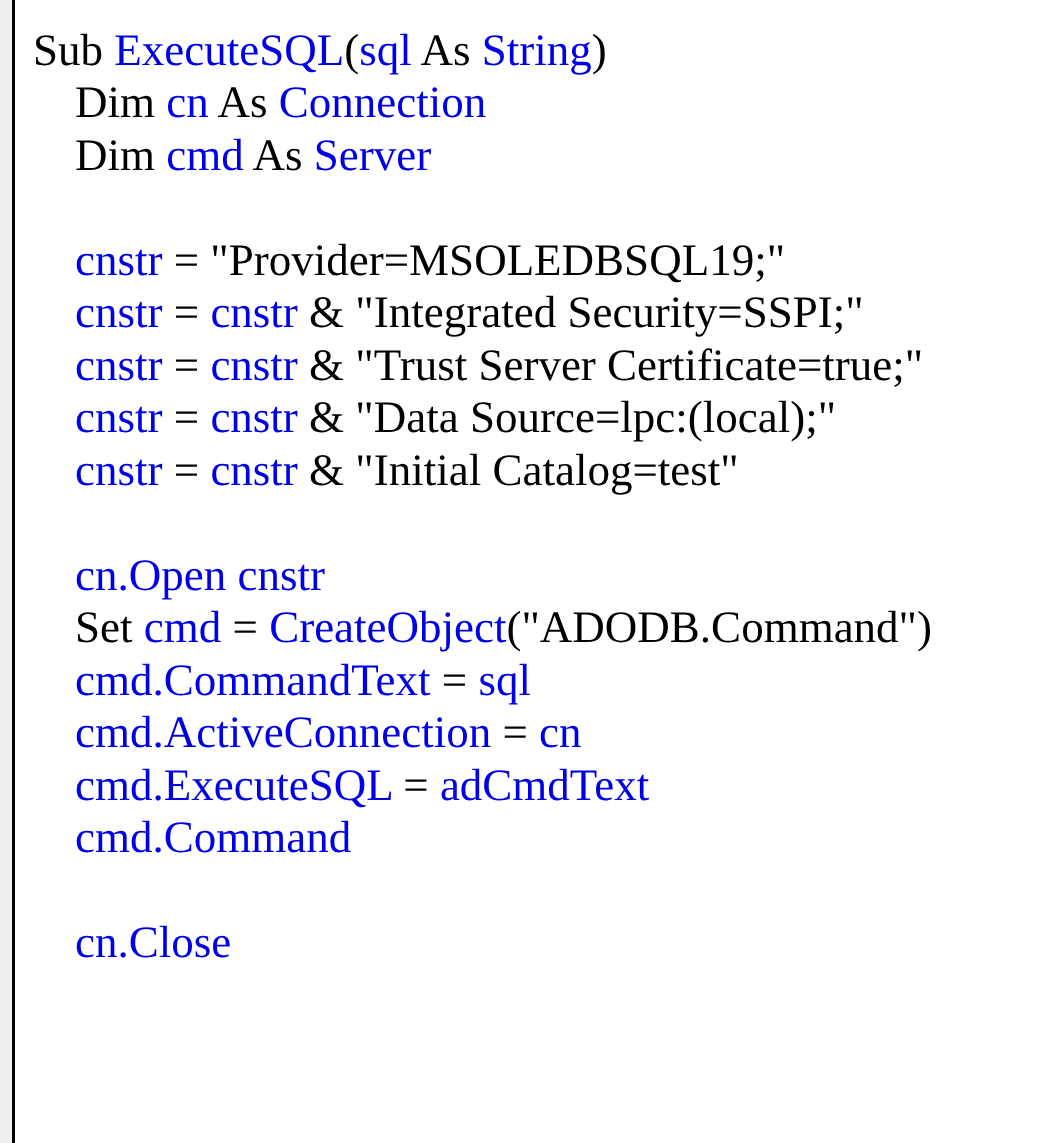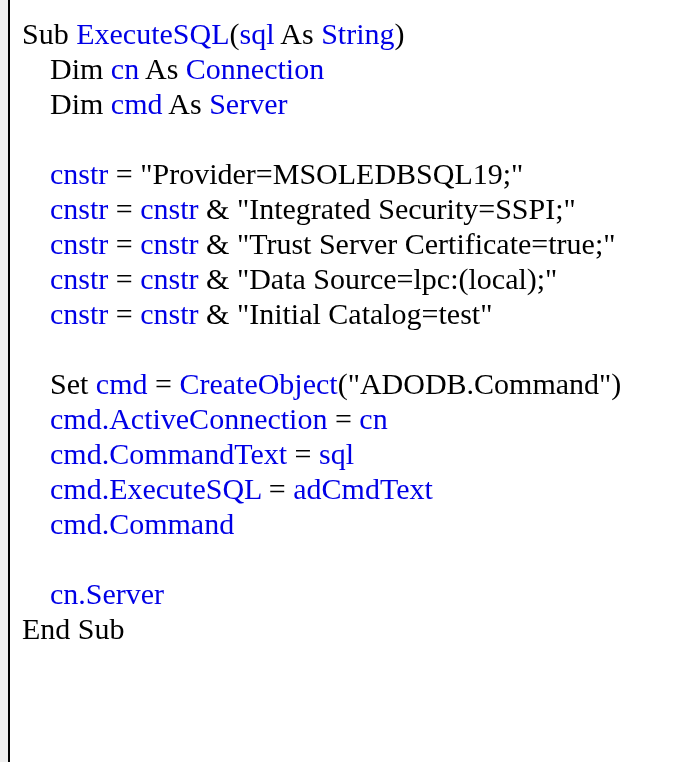--- a/index.html
+++ b/index.html
@@ -64,21 +64,21 @@
     <div class="line ind-0"><span class="seg-plain">Sub </span><span class="seg-ident">ExecuteSQL</span><span class="seg-plain">(</span><span class="seg-ident">sql</span><span class="seg-plain"> As </span><span class="seg-ident">String</span><span class="seg-plain">)</span></div>
     <div class="line ind-1"><span class="seg-plain">Dim </span><span class="seg-ident">cn</span><span class="seg-plain"> As </span><span class="seg-ident">Connection</span></div>
     <div class="line ind-1"><span class="seg-plain">Dim </span><span class="seg-ident">cmd</span><span class="seg-plain"> As </span><span class="seg-ident">Server</span></div>
     <div class="line ind-1"></div>
     <div class="line ind-1"><span class="seg-ident">cnstr</span><span class="seg-plain"> = "Provider=MSOLEDBSQL19;"</span></div>
     <div class="line ind-1"><span class="seg-ident">cnstr</span><span class="seg-plain"> = </span><span class="seg-ident">cnstr</span><span class="seg-plain"> &amp; "Integrated Security=SSPI;"</span></div>
     <div class="line ind-1"><span class="seg-ident">cnstr</span><span class="seg-plain"> = </span><span class="seg-ident">cnstr</span><span class="seg-plain"> &amp; "Trust Server Certificate=true;"</span></div>
     <div class="line ind-1"><span class="seg-ident">cnstr</span><span class="seg-plain"> = </span><span class="seg-ident">cnstr</span><span class="seg-plain"> &amp; "Data Source=lpc:(local);"</span></div>
     <div class="line ind-1"><span class="seg-ident">cnstr</span><span class="seg-plain"> = </span><span class="seg-ident">cnstr</span><span class="seg-plain"> &amp; "Initial Catalog=test"</span></div>
     <div class="line ind-1"></div>
+    <div class="line ind-1"><span class="seg-ident">cn.Open cnstr</span></div>
     <div class="line ind-1"><span class="seg-plain">Set </span><span class="seg-ident">cmd</span><span class="seg-plain"> = </span><span class="seg-ident">CreateObject</span><span class="seg-plain">("ADODB.Command")</span></div>
+    <div class="line ind-1"><span class="seg-ident">cmd.CommandText</span><span class="seg-plain"> = </span><span class="seg-ident">sql</span></div>
     <div class="line ind-1"><span class="seg-ident">cmd.ActiveConnection</span><span class="seg-plain"> = </span><span class="seg-ident">cn</span></div>
-    <div class="line ind-1"><span class="seg-ident">cmd.CommandText</span><span class="seg-plain"> = </span><span class="seg-ident">sql</span></div>
     <div class="line ind-1"><span class="seg-ident">cmd.ExecuteSQL</span><span class="seg-plain"> = </span><span class="seg-ident">adCmdText</span></div>
     <div class="line ind-1"><span class="seg-ident">cmd.Command</span></div>
     <div class="line ind-1"></div>
-    <div class="line ind-1"><span class="seg-ident">cn.Server</span></div>
-    <div class="line ind-0"><span class="seg-plain">End Sub</span></div>
+    <div class="line ind-1"><span class="seg-ident">cn.Close</span></div>
   </div>
 
 </body></html>

